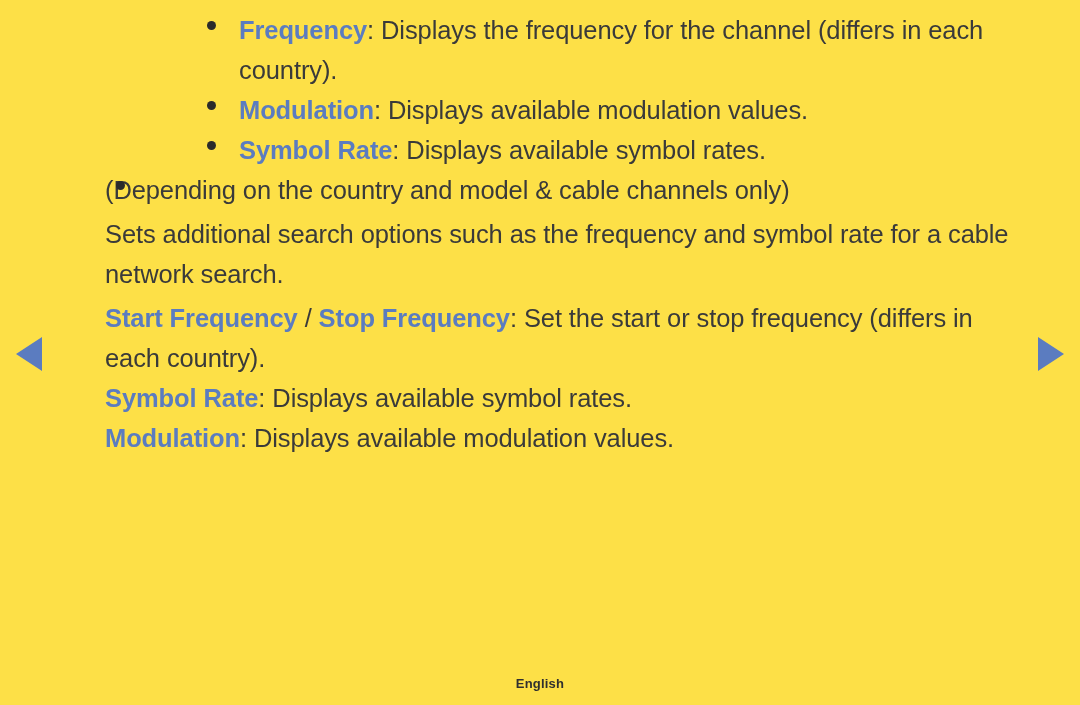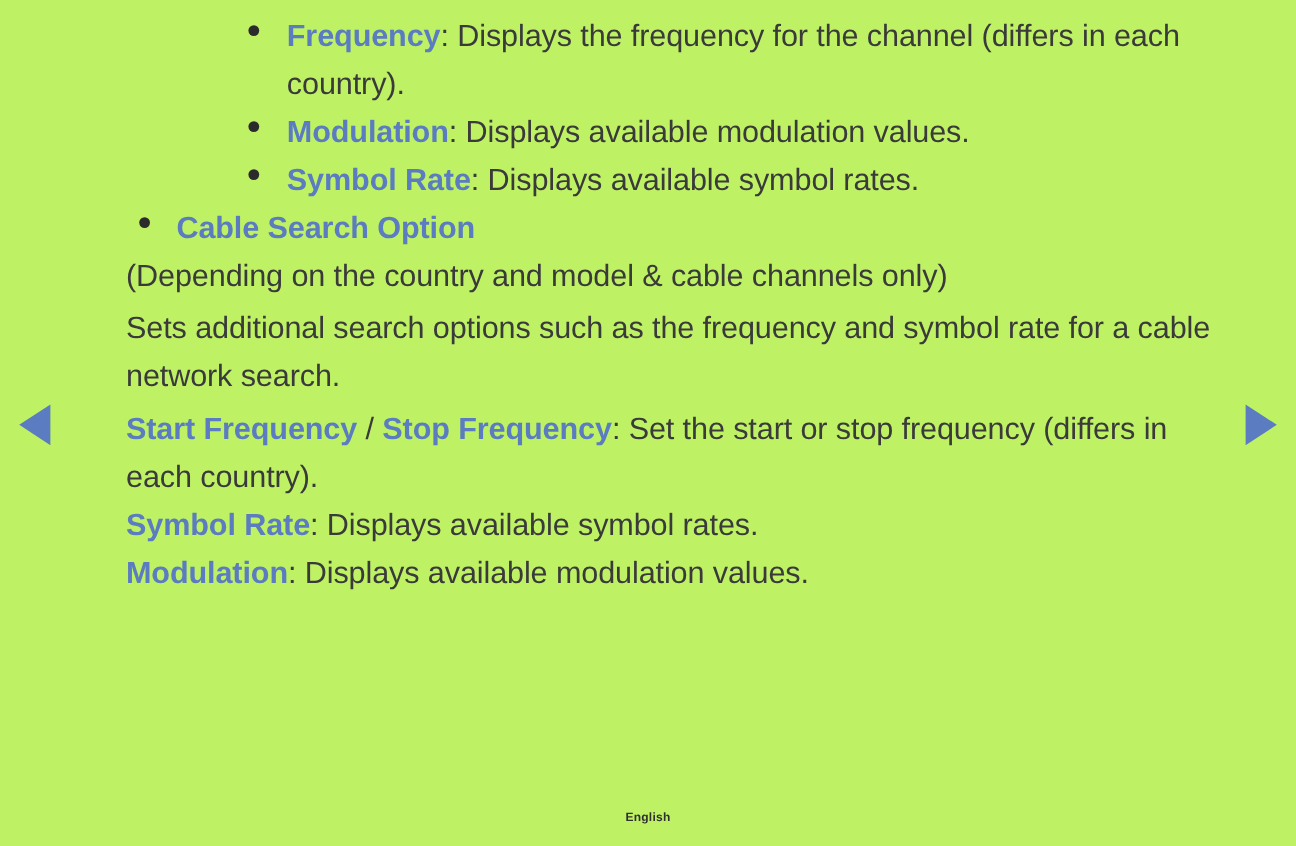--- a/index.html
+++ b/index.html
@@ -110,30 +110,30 @@
     font-weight: normal;
   }
 
   
   #footer {
     position: absolute;
     left: 0;
     top: 676px;
     width: 1080px;
     text-align: center;
-    font-size: 10px;
+    font-size: 13px;
     font-weight: bold;
     color: #2f2f2f;
     letter-spacing: 0.2px;
   }
 </style>
 </head>
 <body>
 
-<div id="page" style="background: #bef264;">
+<div id="page" style="background: #fde047;">
 
   <button class="nav-arrow prev" aria-label="Previous page" style="border-right-color: rgb(91, 124, 192);"></button>
 
   <button class="nav-arrow next" aria-label="Next page" style="border-left-color: rgb(91, 124, 192);"></button>
 
   <div id="content" style="top: 10px;">
 
     <div class="li lvl2">
       <span class="bullet" style="background: rgb(43, 43, 43);"></span>
       <span class="txt" style="color: rgb(58, 58, 58);"><span class="term" style="color: rgb(91, 124, 192);">Frequency</span><span class="sep" style="color: rgb(58, 58, 58);">: </span><span>Displays the frequency for the channel (differs in each country).</span></span>
@@ -144,21 +144,20 @@
       <span class="txt" style="color: rgb(58, 58, 58);"><span class="term" style="color: rgb(91, 124, 192);">Modulation</span><span class="sep" style="color: rgb(58, 58, 58);">: </span><span>Displays available modulation values.</span></span>
     </div>
 
     <div class="li lvl2">
       <span class="bullet" style="background: rgb(43, 43, 43);"></span>
       <span class="txt" style="color: rgb(58, 58, 58);"><span class="term" style="color: rgb(91, 124, 192);">Symbol Rate</span><span class="sep" style="color: rgb(58, 58, 58);">: </span><span>Displays available symbol rates.</span></span>
     </div>
 
     <div class="li lvl1">
       <span class="bullet" style="background: rgb(43, 43, 43);"></span>
-      <span class="txt" style="color: rgb(58, 58, 58);"><span class="term" style="color: rgb(91, 124, 192);">Cable Search Option</span></span>
     </div>
 
     <div class="para">
       <span class="txt" style="color: rgb(58, 58, 58);">(Depending on the country and model &amp; cable channels only)</span>
     </div>
 
     <div class="para" style="margin-top: 4px;">
       <span class="txt" style="color: rgb(58, 58, 58); margin-top: 44px;">Sets additional search options such as the frequency and symbol rate for a cable network search.</span>
     </div>
 

